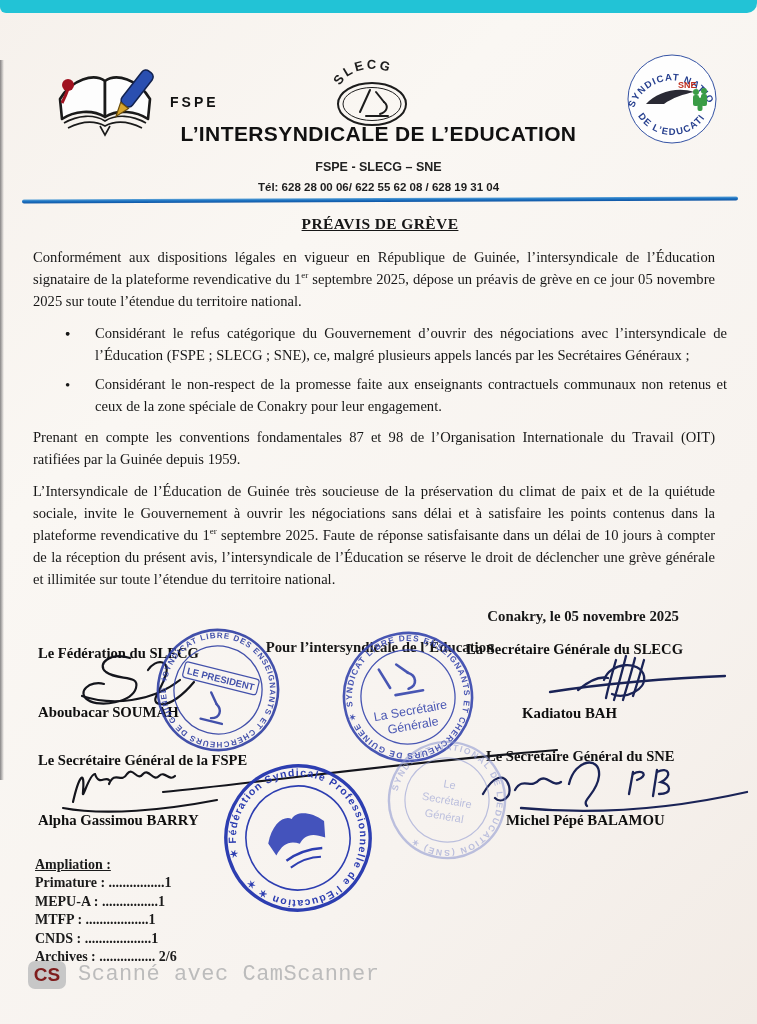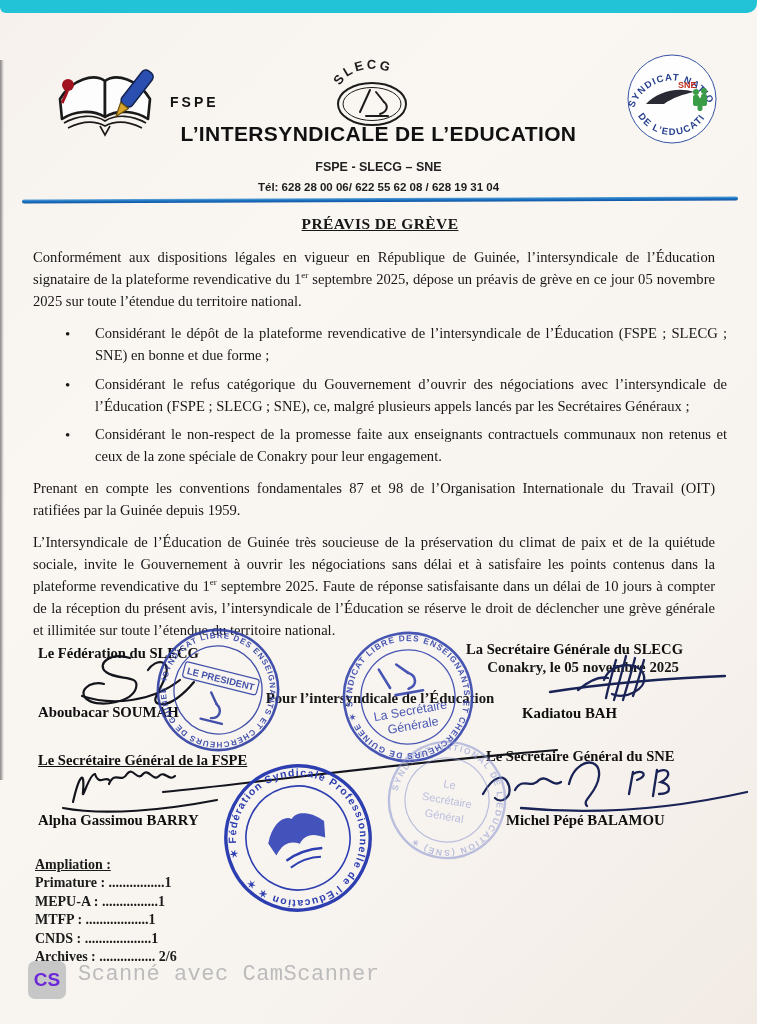--- a/index.html
+++ b/index.html
@@ -42,23 +42,23 @@
   .for-line{text-align:center;font-weight:bold;font-size:14.8px;margin-top:9px;}
   
   .sig-label{position:absolute;font-weight:bold;font-size:14.6px;color:#101010;white-space:nowrap;}
   .sig-name{position:absolute;font-weight:bold;font-size:14.8px;color:#0f0f0f;white-space:nowrap;}
   .sig-svg,.stamp{position:absolute;}
   
   .ampliation{position:absolute;left:35px;top:856px;font-size:14px;font-weight:bold;line-height:1.32;}
   .amp-label{text-decoration:underline;}
   .amp-item{white-space:pre;}
   
-  .cs-badge{position:absolute;left:28px;top:961px;width:38px;height:38px;border-radius:7px;
+  .cs-badge{position:absolute;left:28px;top:961px;width:38px;height:28px;border-radius:7px;
     background:#c7c7c7;display:flex;align-items:center;justify-content:center;
-    font-family:"Liberation Sans",sans-serif;font-weight:bold;font-size:19px;color:#6d28d9;}
+    font-family:"Liberation Sans",sans-serif;font-weight:bold;font-size:19px;color:#7f1d1d;}
   .cs-text{position:absolute;left:78px;top:962px;font-family:Liberation Mono, monospace;
     font-size:22px;color:#bcbcbc;letter-spacing:.5px;}
 </style>
 </head>
 <body>
 
 <div id="page">
 
   <div class="cyan-bar"></div>
   <div class="left-edge"></div>
@@ -125,35 +125,35 @@
 
   <div class="hdr-title">L’INTERSYNDICALE DE L’EDUCATION</div>
   <div class="hdr-orgs">FSPE - SLECG – SNE</div>
   <div class="hdr-tel">Tél:  628 28 00 06/ 622 55 62 08 / 628 19 31 04</div>
   <div class="blue-rule"></div>
 
   <div class="doc-body">
     <div class="doc-heading">PRÉAVIS DE GRÈVE</div>
     <p><span>Conformément aux dispositions légales en vigueur en République de Guinée, l’intersyndicale de l’Éducation signataire de la plateforme revendicative du 1</span><sup>er</sup><span> septembre 2025, dépose un préavis de grève en ce jour 05 novembre 2025 sur toute l’étendue du territoire national.</span></p>
     <ul class="bullets">
-      <li><span class="dot">•</span><span>Considérant le dépôt de la plateforme revendicative de l’intersyndicale de l’Éducation (FSPE ; SLECG ; SNE) en bonne et due forme ;</span></li>
+      <li><span class="dot">•</span></li>
       <li><span class="dot">•</span><span>Considérant le refus catégorique du Gouvernement d’ouvrir des négociations avec l’intersyndicale de l’Éducation (FSPE ; SLECG ; SNE), ce, malgré plusieurs appels lancés par les Secrétaires Généraux ;</span></li>
       <li><span class="dot">•</span><span>Considérant le non-respect de la promesse faite aux enseignants contractuels communaux non retenus et ceux de la zone spéciale de Conakry pour leur engagement.</span></li>
     </ul>
     <p>Prenant en compte les conventions fondamentales 87 et 98 de l’Organisation Internationale du Travail (OIT) ratifiées par la Guinée depuis 1959.</p>
     <p><span>L’Intersyndicale de l’Éducation de Guinée très soucieuse de la préservation du climat de paix et de la quiétude sociale, invite le Gouvernement à ouvrir les négociations sans délai et à satisfaire les points contenus dans la plateforme revendicative du 1</span><sup>er</sup><span> septembre 2025. Faute de réponse satisfaisante dans un délai de 10 jours à compter de la réception du présent avis, l’intersyndicale de l’Éducation se réserve le droit de déclencher une grève générale et illimitée sur toute l’étendue du territoire national.</span></p>
     <div class="dateline">Conakry, le 05 novembre 2025</div>
     <div class="for-line">Pour l’intersyndicale de l’Éducation</div>
   </div>
 
   <div class="sig-label" style="left:38px;top:645px;">Le Fédération du SLECG</div>
   <div class="sig-label" style="left:466px;top:641px;">La Secrétaire Générale du SLECG</div>
   <div class="sig-name" style="left:38px;top:704px;">Aboubacar SOUMAH</div>
   <div class="sig-name" style="left:522px;top:705px;text-align:right;">Kadiatou BAH</div>
-  <div class="sig-label" style="left:38px;top:752px;text-decoration:underline;">Le Secrétaire Général de la FSPE</div>
+  <div class="sig-label" style="left:38px;top:752px;">Le Secrétaire Général de la FSPE</div>
   <div class="sig-label" style="left:486px;top:748px;">Le Secrétaire Général du SNE</div>
   <div class="sig-name" style="left:38px;top:812px;">Alpha Gassimou BARRY</div>
   <div class="sig-name" style="left:506px;top:812px;">Michel Pépé BALAMOU</div>
 
   <svg class="sig-svg" style="left:52px;top:650px;" width="165" height="62" viewBox="0 0 165 62">
     <g stroke="#14151c" stroke-width="2.2" fill="none" stroke-linecap="round">
       <path d="M78,8 C58,2 44,14 54,22 C66,31 88,24 84,38 C80,52 48,58 36,50 C24,42 38,30 52,34"></path>
       <path d="M30,46 C60,56 100,52 128,30"></path>
       <path d="M96,20 C104,8 118,10 114,24 C110,40 96,52 108,54 C118,56 132,44 142,32"></path>
     </g>

